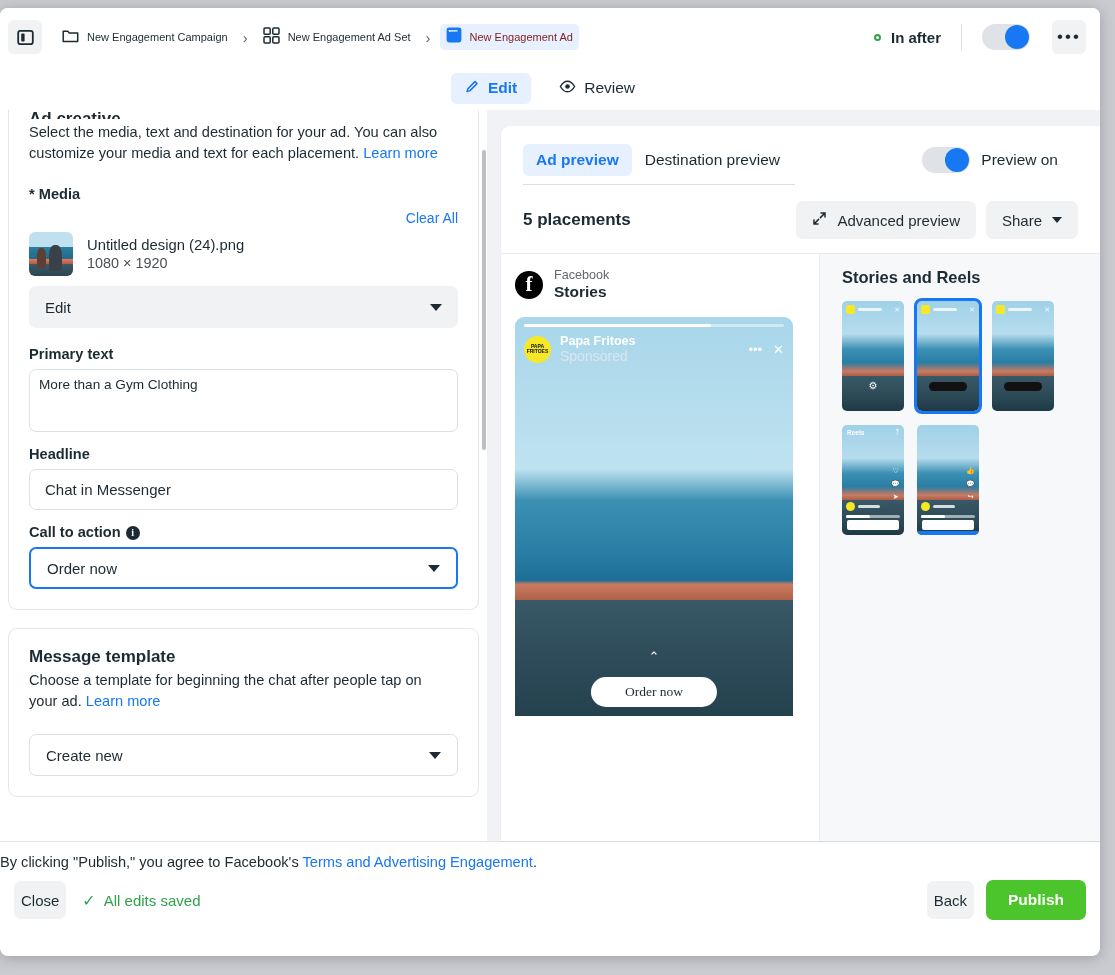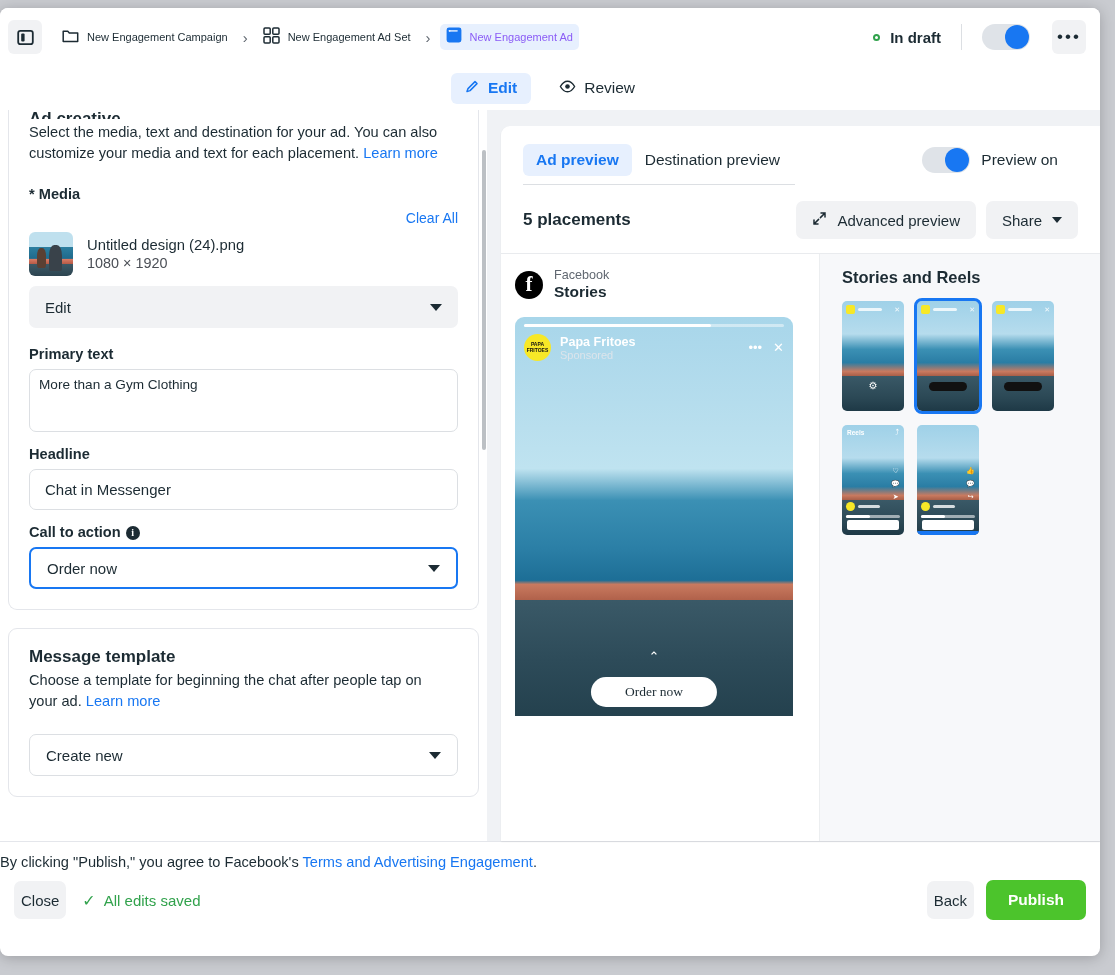--- a/index.html
+++ b/index.html
@@ -30,21 +30,21 @@
   .panel-toggle {
     width: 34px; height: 34px;
     display: flex; align-items: center; justify-content: center;
     background: #f1f2f4; border-radius: 6px; cursor: pointer;
     flex: 0 0 auto;
   }
   .crumbs { display: flex; align-items: center; margin-left: 14px; flex: 1 1 auto; min-width: 0; }
   .crumb { display: flex; align-items: center; gap: 8px; padding: 3px 6px; border-radius: 5px; cursor: pointer; white-space: nowrap; }
   .crumb-label { font-size: 11px; color: #1c2b33; }
   .crumb.active { background: #e7f0fe; }
-  .crumb.active .crumb-label { color: #8b5cf6; }
+  .crumb.active .crumb-label { color: #7f1d1d; }
   .crumb-sep { color: #606770; font-size: 15px; margin: 0 9px; }
   .status-wrap { display: flex; align-items: center; gap: 10px; flex: 0 0 auto; }
   .dot-green { width: 7px; height: 7px; border-radius: 50%; border: 2px solid #31a24c; }
   .status-text { font-size: 15px; color: #1c2b33; font-weight: 600; }
   .vdiv { width: 1px; height: 26px; background: #dcdfe3; margin: 0 10px; }
   .switch { width: 48px; height: 26px; border-radius: 13px; background: #dfe3e8; position: relative; cursor: pointer; flex:0 0 auto;}
   .switch .knob { position: absolute; top: 1px; left: 23px; width: 24px; height: 24px; border-radius: 50%; background: #1877f2; }
   .kebab { width: 34px; height: 34px; margin-left: 12px; display: flex; align-items: center; justify-content: center;
            background: #f1f2f4; border-radius: 6px; cursor: pointer; letter-spacing: 2px; color: #1c2b33; font-size: 17px; }
 
@@ -148,21 +148,21 @@
     position: relative; overflow: hidden;
     background: linear-gradient(180deg, #a8d6ea 0%, #b9dfee 28%, #bfe3f0 38%, #3b90b4 46%, #2b7fa6 58%, #1d6e96 66%,
                 #c97a60 67%, #b0614a 71%, #3a5967 71%, #2d4b59 86%, #24414e 100%);
   }
   .story .progress { position: absolute; top: 7px; left: 9px; right: 9px; height: 3px; background: rgba(255,255,255,0.45); border-radius: 2px; }
   .story .progress i { display:block; width: 72%; height: 100%; background: #fff; border-radius: 2px; }
   .story .shead { position: absolute; top: 17px; left: 9px; right: 9px; display: flex; align-items: center; gap: 9px; }
   .savatar { width: 27px; height: 27px; border-radius: 50%; background: #f7e827; flex: 0 0 auto;
              display:flex; align-items:center; justify-content:center; font-size: 5px; font-weight: 700; color:#111; line-height:1.05; text-align:center;}
   .sname { font-size: 12.6px; font-weight: 700; color: #fff; }
-  .ssub { font-size: 11px; color: #e4e6eb; opacity: .85; }
+  .ssub { font-size: 14px; color: #e4e6eb; opacity: .85; }
   .shead .acts { margin-left: auto; display: flex; align-items: center; gap: 11px; color: #fff; font-size: 13px; }
   .story .peek { position: absolute; bottom: 52px; left: 0; right: 0; text-align: center; color: #fff; font-size: 13px; }
   .story .cta {
     position: absolute; bottom: 9px; left: 50%; transform: translateX(-50%);
     background: #fff; color: #1c2b33; border-radius: 20px; padding: 7px 34px;
     font-size: 13.5px; font-family: "Liberation Serif", serif; cursor: pointer; white-space: nowrap;
   }
 
   .pv-right { flex: 1 1 auto; background: #f7f8fa; padding: 14px 0 0 22px; border-left: 1px solid #eceef0; }
   .sr-title { font-size: 16.5px; font-weight: 700; color: #1c2b33; }
@@ -249,21 +249,21 @@
             <rect x="2.8" y="3" width="9" height="1.7" rx="0.8" fill="#bcd8fb"></rect>
             <circle cx="3.6" cy="3.85" r="0.95" fill="#eaf2fe"></circle>
           </svg>
         </span>
         <span class="crumb-label">New Engagement Ad</span>
       </div>
     </div>
 
     <div class="status-wrap">
       <span class="dot-green"></span>
-      <span class="status-text">In draft</span>
+      <span class="status-text">In after</span>
       <span class="vdiv"></span>
       <div class="switch">
           <span class="knob"></span>
         </div>
       <div class="kebab">•••</div>
     </div>
   </div>
 
   <div class="modebar">
     <div class="mode active">

